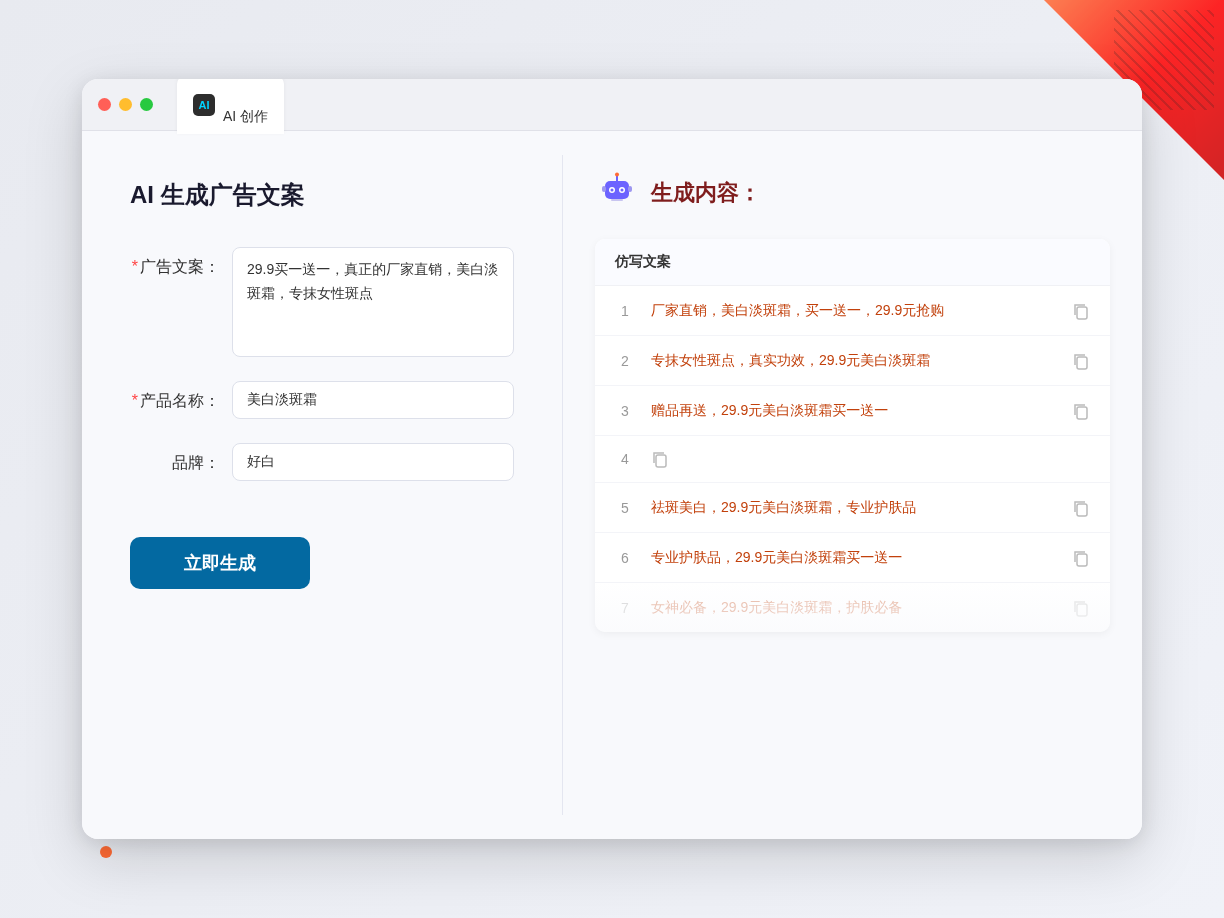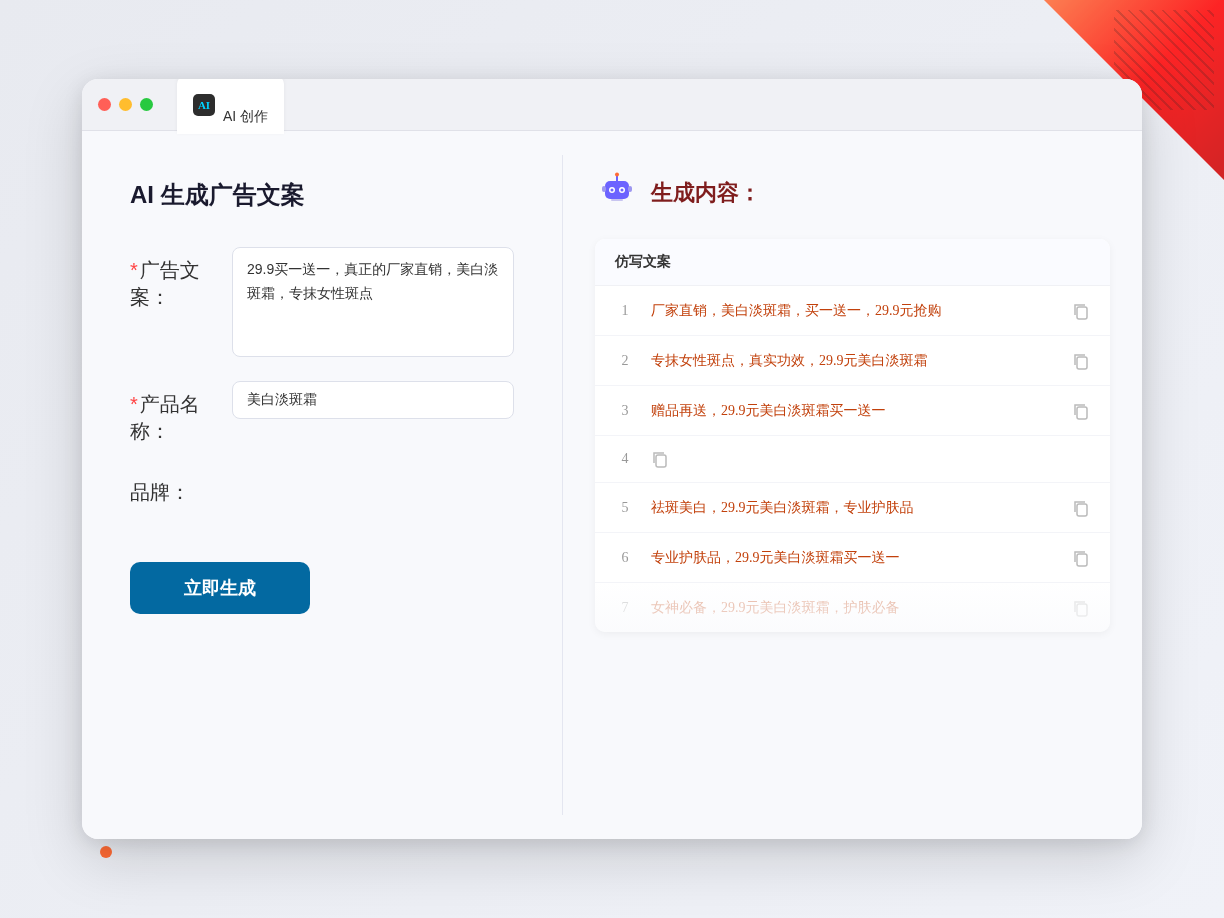--- a/index.html
+++ b/index.html
@@ -122,21 +122,20 @@
       display: flex;
       align-items: center;
       justify-content: center;
       position: relative;
     }
 
     .tab-icon-inner {
       color: #00d4ff;
       font-size: 11px;
       font-weight: 900;
-      font-family: Liberation Serif, serif;
     }
 
     .tab-title {
       font-size: 14px;
       color: #333;
       font-weight: 400;
       margin-top: 24px;
     }
 
     
@@ -162,23 +161,24 @@
       margin-bottom: 36px;
     }
 
     .form-group {
       display: flex;
       align-items: flex-start;
       margin-bottom: 24px;
     }
 
     .form-label {
-      font-size: 20px;
+      font-size: 16px;
       color: #333;
       width: 90px;
+      text-align: right;
       padding-top: 10px;
       flex-shrink: 0;
     }
 
     .form-label .required {
       color: #ff4444;
       margin-right: 2px;
     }
 
     .form-control {
@@ -302,21 +302,20 @@
       width: 18px;
       height: 18px;
       flex-shrink: 0;
       color: #bbb;
       cursor: pointer;
     }
 
     
     .table-fade {
       position: relative;
-      font-family: Liberation Serif, serif;
     }
     .table-fade::after {
       content: '';
       position: absolute;
       bottom: 0;
       left: 0;
       right: 0;
       height: 50px;
       background: linear-gradient(to bottom, transparent, rgba(248,249,252,0.6));
       pointer-events: none;
@@ -358,20 +357,21 @@
 
       <div class="form-group">
         <label class="form-label">
           <span class="required">*</span><span>产品名称：</span>
         </label>
         <input type="text" class="form-control" value="美白淡斑霜" style="">
       </div>
 
       <div class="form-group">
         <label class="form-label">品牌：</label>
+        <input type="text" class="form-control" value="好白" style="">
       </div>
 
       <button class="generate-btn">立即生成</button>
     </div>
 
     <div class="divider"></div>
 
     <div class="right-panel">
       <div class="result-header">
 

